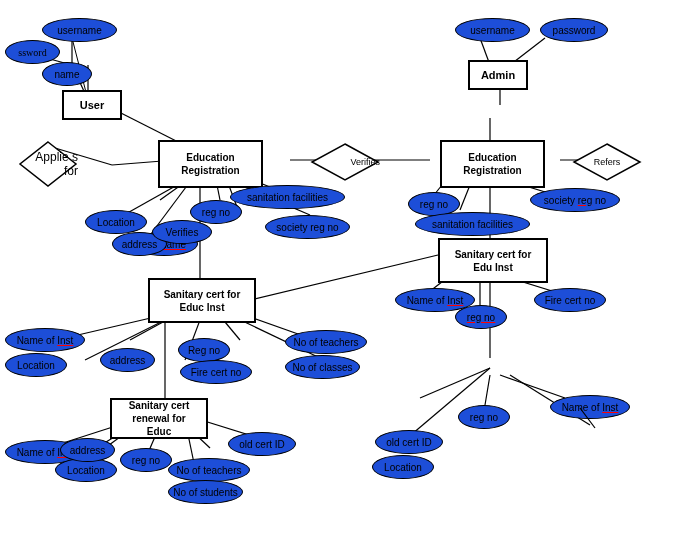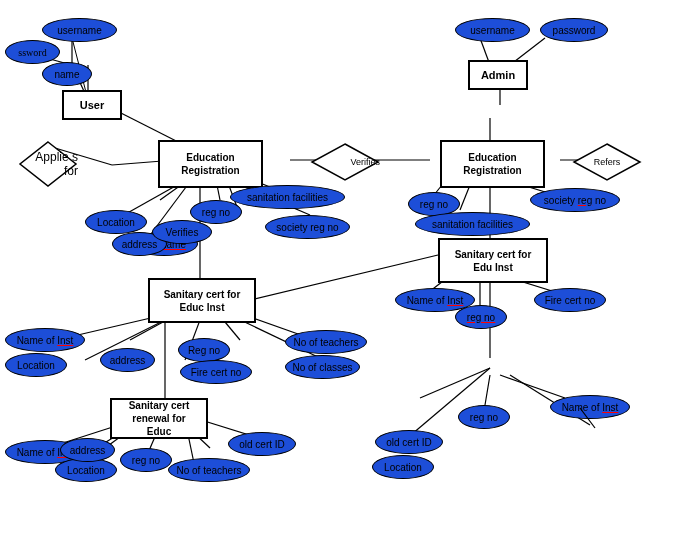--- a/index.html
+++ b/index.html
@@ -254,20 +254,23 @@
   </div>
 
   <div class="node ellipse" style="left:228px; top:432px; width:68px; height:24px; font-size:10px;">
     <span>old cert ID</span>
   </div>
 
   <div class="node ellipse" style="left:168px; top:458px; width:82px; height:24px; font-size:10px;">
     <span>No of teachers</span>
   </div>
 
+  <div class="node ellipse" style="left:168px; top:480px; width:75px; height:24px; font-size:10px;">
+    <span>No of students</span>
+  </div>
 
   <div class="node ellipse" style="left:455px; top:18px; width:75px; height:24px;">
     <span>username</span>
   </div>
 
   <div class="node ellipse" style="left:540px; top:18px; width:68px; height:24px;">
     <span>password</span>
   </div>
 
   <div class="node rect" style="left:468px; top:60px; width:60px; height:30px; font-size:11px;">

